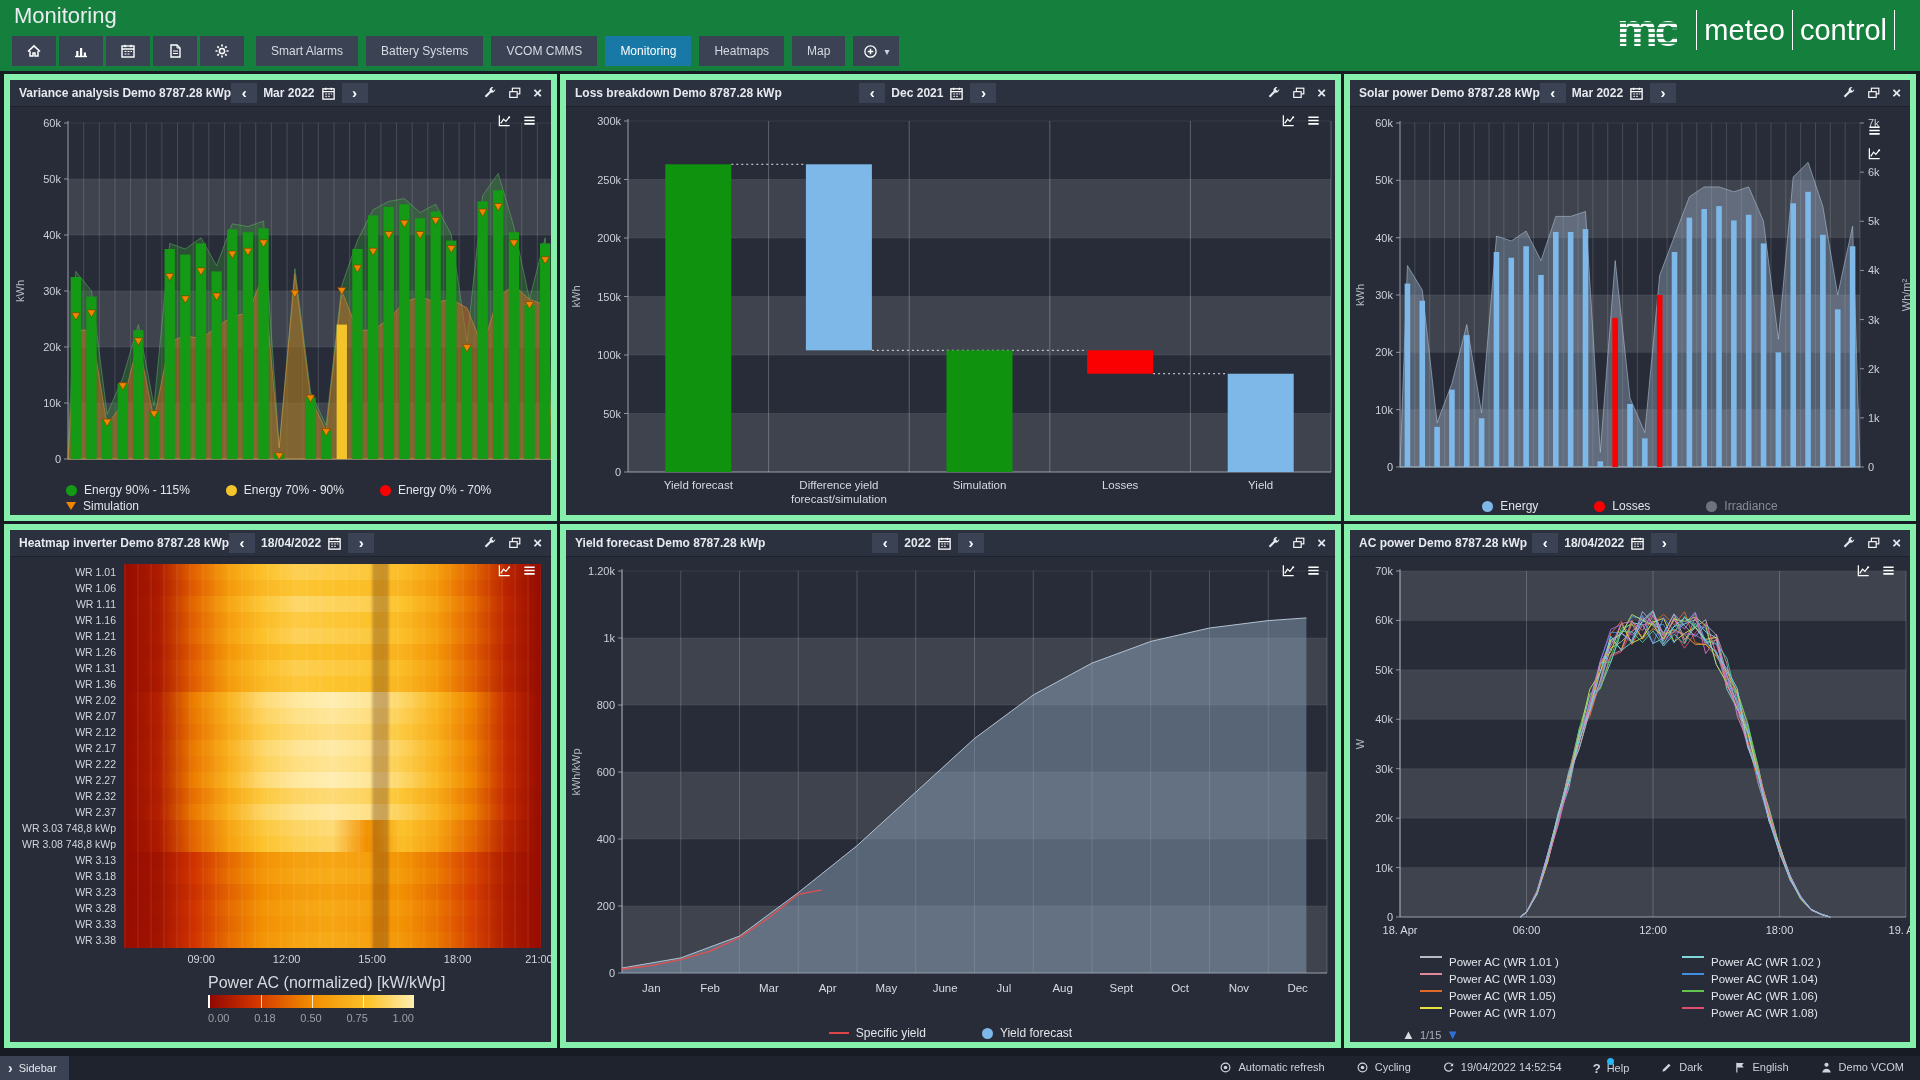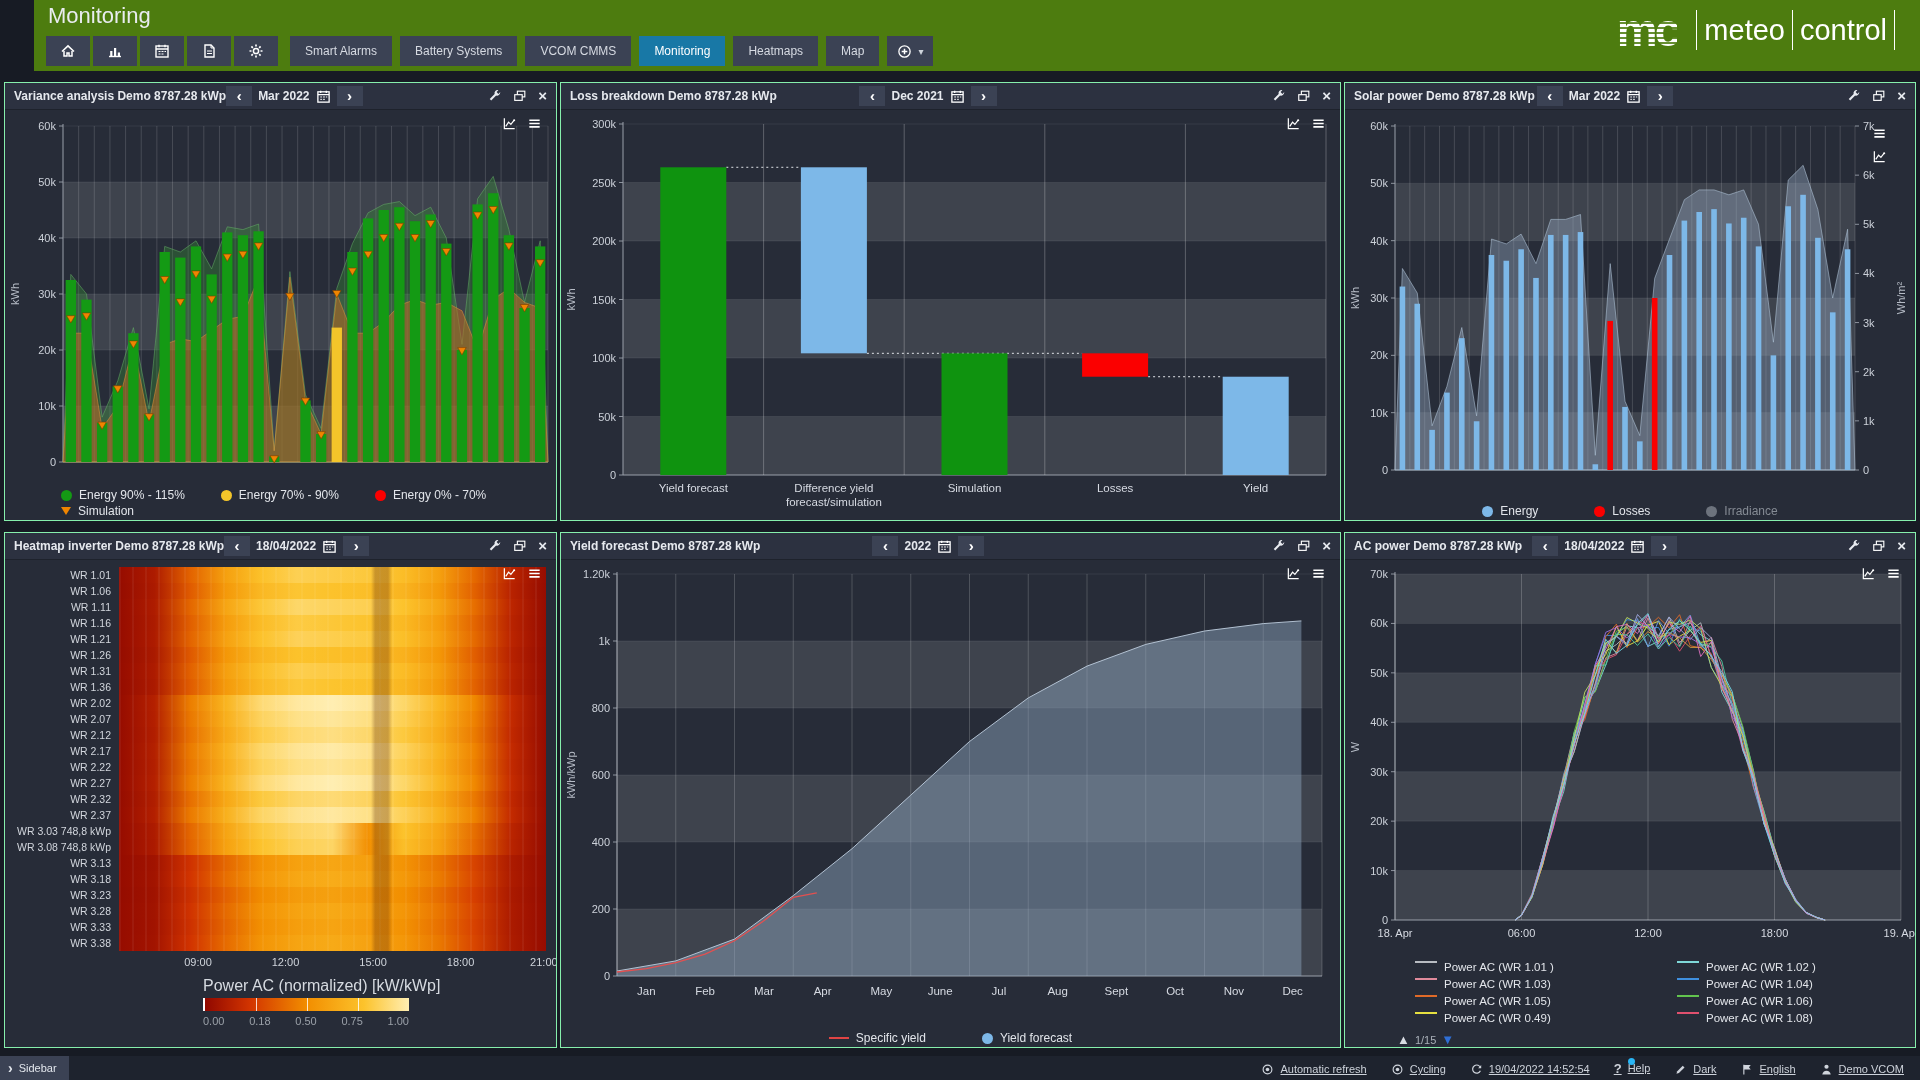--- a/index.html
+++ b/index.html
@@ -1,37 +1,37 @@
 <!DOCTYPE html>
 <html><head>
 <meta charset="utf-8">
 <style>
   html,body{margin:0;padding:0;width:1920px;height:1080px;background:#171b24;overflow:hidden;
     font-family:"Liberation Sans",sans-serif;color:#dde1e8;}
   
-  .topbar{height:71px;background:#4d7c0f;position:relative;margin-left:34px;}
+  .topbar{height:71px;background:#15803d;position:relative;}
   .app-title{position:absolute;left:14px;top:3px;font-size:22px;font-weight:400;color:#e9ecf0;}
   .toolbar{position:absolute;left:12px;top:36px;display:flex;gap:3px;}
   .tool-btn{width:44px;height:30px;background:#3b4254;display:flex;align-items:center;justify-content:center;cursor:pointer;}
   .tool-btn svg{width:16px;height:16px;}
   .tabs{position:absolute;left:256px;top:36px;display:flex;gap:8px;}
   .tab{height:30px;padding:0 15px;background:#3b4254;font-size:12px;display:flex;align-items:center;color:#d6dae2;cursor:pointer;white-space:nowrap;}
   .tab.active{background:#1878a6;color:#fff;}
   .tab-add{height:30px;padding:0 10px;background:#3b4254;display:flex;align-items:center;gap:6px;cursor:pointer;}
   .tab-add svg{width:15px;height:15px;}
   .tab-add .caret{font-size:10px;color:#cfd4dc;}
   .logo{position:absolute;right:18px;top:8px;display:flex;align-items:center;font-family:Liberation Sans, sans-serif;color:#fff;}
   .logo-mc{font-size:46px;line-height:44px;font-weight:bold;letter-spacing:-3px;margin-right:12px;
     background:repeating-linear-gradient(0deg,#fff 0 3px,rgba(255,255,255,0.15) 3px 5px);
     -webkit-background-clip:text;background-clip:text;color:transparent;}
   .logo-bar{width:1px;height:40px;background:#fff;margin:0 7px;}
   .logo-word{font-size:29px;color:#fff;}
   
   .main{display:grid;grid-template-columns:553px 781px 572px;grid-template-rows:447px 524px;gap:3px;padding:3px 4px 0 4px;}
-  .panel{background:#272c38;display:flex;flex-direction:column;overflow:hidden;border:1px solid #86efac;margin-top:8px;}
+  .panel{background:#272c38;display:flex;flex-direction:column;overflow:hidden;border:6px solid #86efac;}
   .panel-header{height:26px;min-height:26px;display:flex;align-items:center;padding:0 9px;background:#2c3140;border-bottom:1px solid #1e222c;}
   .panel-title{font-size:12px;font-weight:bold;color:#e6e9ee;white-space:nowrap;flex:1.05;}
   .panel-nav{display:flex;align-items:center;gap:6px;}
   .nav-btn{width:26px;height:20px;background:#3b4254;border:none;color:#fff;font-size:15px;line-height:18px;display:flex;align-items:center;justify-content:center;cursor:pointer;padding:0;font-weight:bold;}
   .panel-date{font-size:12px;font-weight:bold;color:#e6e9ee;}
   .cal svg{width:15px;height:15px;}
   .panel-spacer{flex:1;}
   .panel-icons{display:flex;align-items:center;gap:11px;}
   .panel-icons .picon svg{width:14px;height:14px;}
   .close-x{font-size:15px;font-weight:bold;color:#e8ebf0;cursor:pointer;line-height:14px;}
@@ -71,21 +71,21 @@
   .hm-xaxis span{position:absolute;top:5px;transform:translateX(-50%);}
   .hm-cbar{margin:2px 0 0 192px;width:206px;}
   .hm-cbar-title{font-size:16px;color:#d6dae0;margin-bottom:3px;white-space:nowrap;}
   .hm-cbar-bar{height:13px;position:relative;border-left:2px solid #fff;}
   .hm-cbar-bar i{position:absolute;top:0;bottom:0;width:1px;background:rgba(255,255,255,0.8);}
   .hm-cbar-ticks{display:flex;justify-content:space-between;font-size:11px;color:#9aa0a8;margin-top:4px;}
   
   .statusbar{height:24px;margin-top:8px;background:#1e232e;display:flex;align-items:center;font-size:11px;color:#cdd2da;}
   .sidebar-btn{height:24px;background:#3b4254;padding:0 12px 0 8px;display:flex;align-items:center;gap:6px;cursor:pointer;color:#e2e6ec;}
   .sidebar-btn .chev{font-size:14px;font-weight:bold;}
-  .sb-right{margin-left:auto;display:flex;align-items:flex-end;gap:24px;padding-right:16px;text-decoration:underline;}
+  .sb-right{margin-left:auto;display:flex;align-items:flex-start;gap:31px;padding-right:16px;}
   .sb-item{display:flex;align-items:center;gap:6px;cursor:pointer;position:relative;}
   .sb-item .picon svg{width:13px;height:13px;}
   .help-q{font-weight:bold;font-size:13px;color:#cfd4dc;}
   .badge{position:absolute;top:-3px;left:14px;width:7px;height:7px;border-radius:50%;background:#29b6f6;}
 </style>
 </head>
 <body>
 
 <div class="topbar">
   <div class="app-title">Monitoring</div>
@@ -1039,21 +1039,21 @@
         <span class="ac-li">
           <span class="sw sw-line" style="border-top-color: rgb(224, 106, 40);"></span>
           <span>Power AC (WR 1.05)</span>
         </span>
         <span class="ac-li">
           <span class="sw sw-line" style="border-top-color: rgb(98, 196, 78);"></span>
           <span>Power AC (WR 1.06)</span>
         </span>
         <span class="ac-li">
           <span class="sw sw-line" style="border-top-color: rgb(230, 224, 64);"></span>
-          <span>Power AC (WR 0.49)</span>
+          <span>Power AC (WR 1.07)</span>
         </span>
         <span class="ac-li">
           <span class="sw sw-line" style="border-top-color: rgb(224, 80, 110);"></span>
           <span>Power AC (WR 1.08)</span>
         </span>
       </div>
     <div class="ac-pager">
       <span class="up">▲</span>
       <span>1/15</span>
       <span class="down">▼</span>

